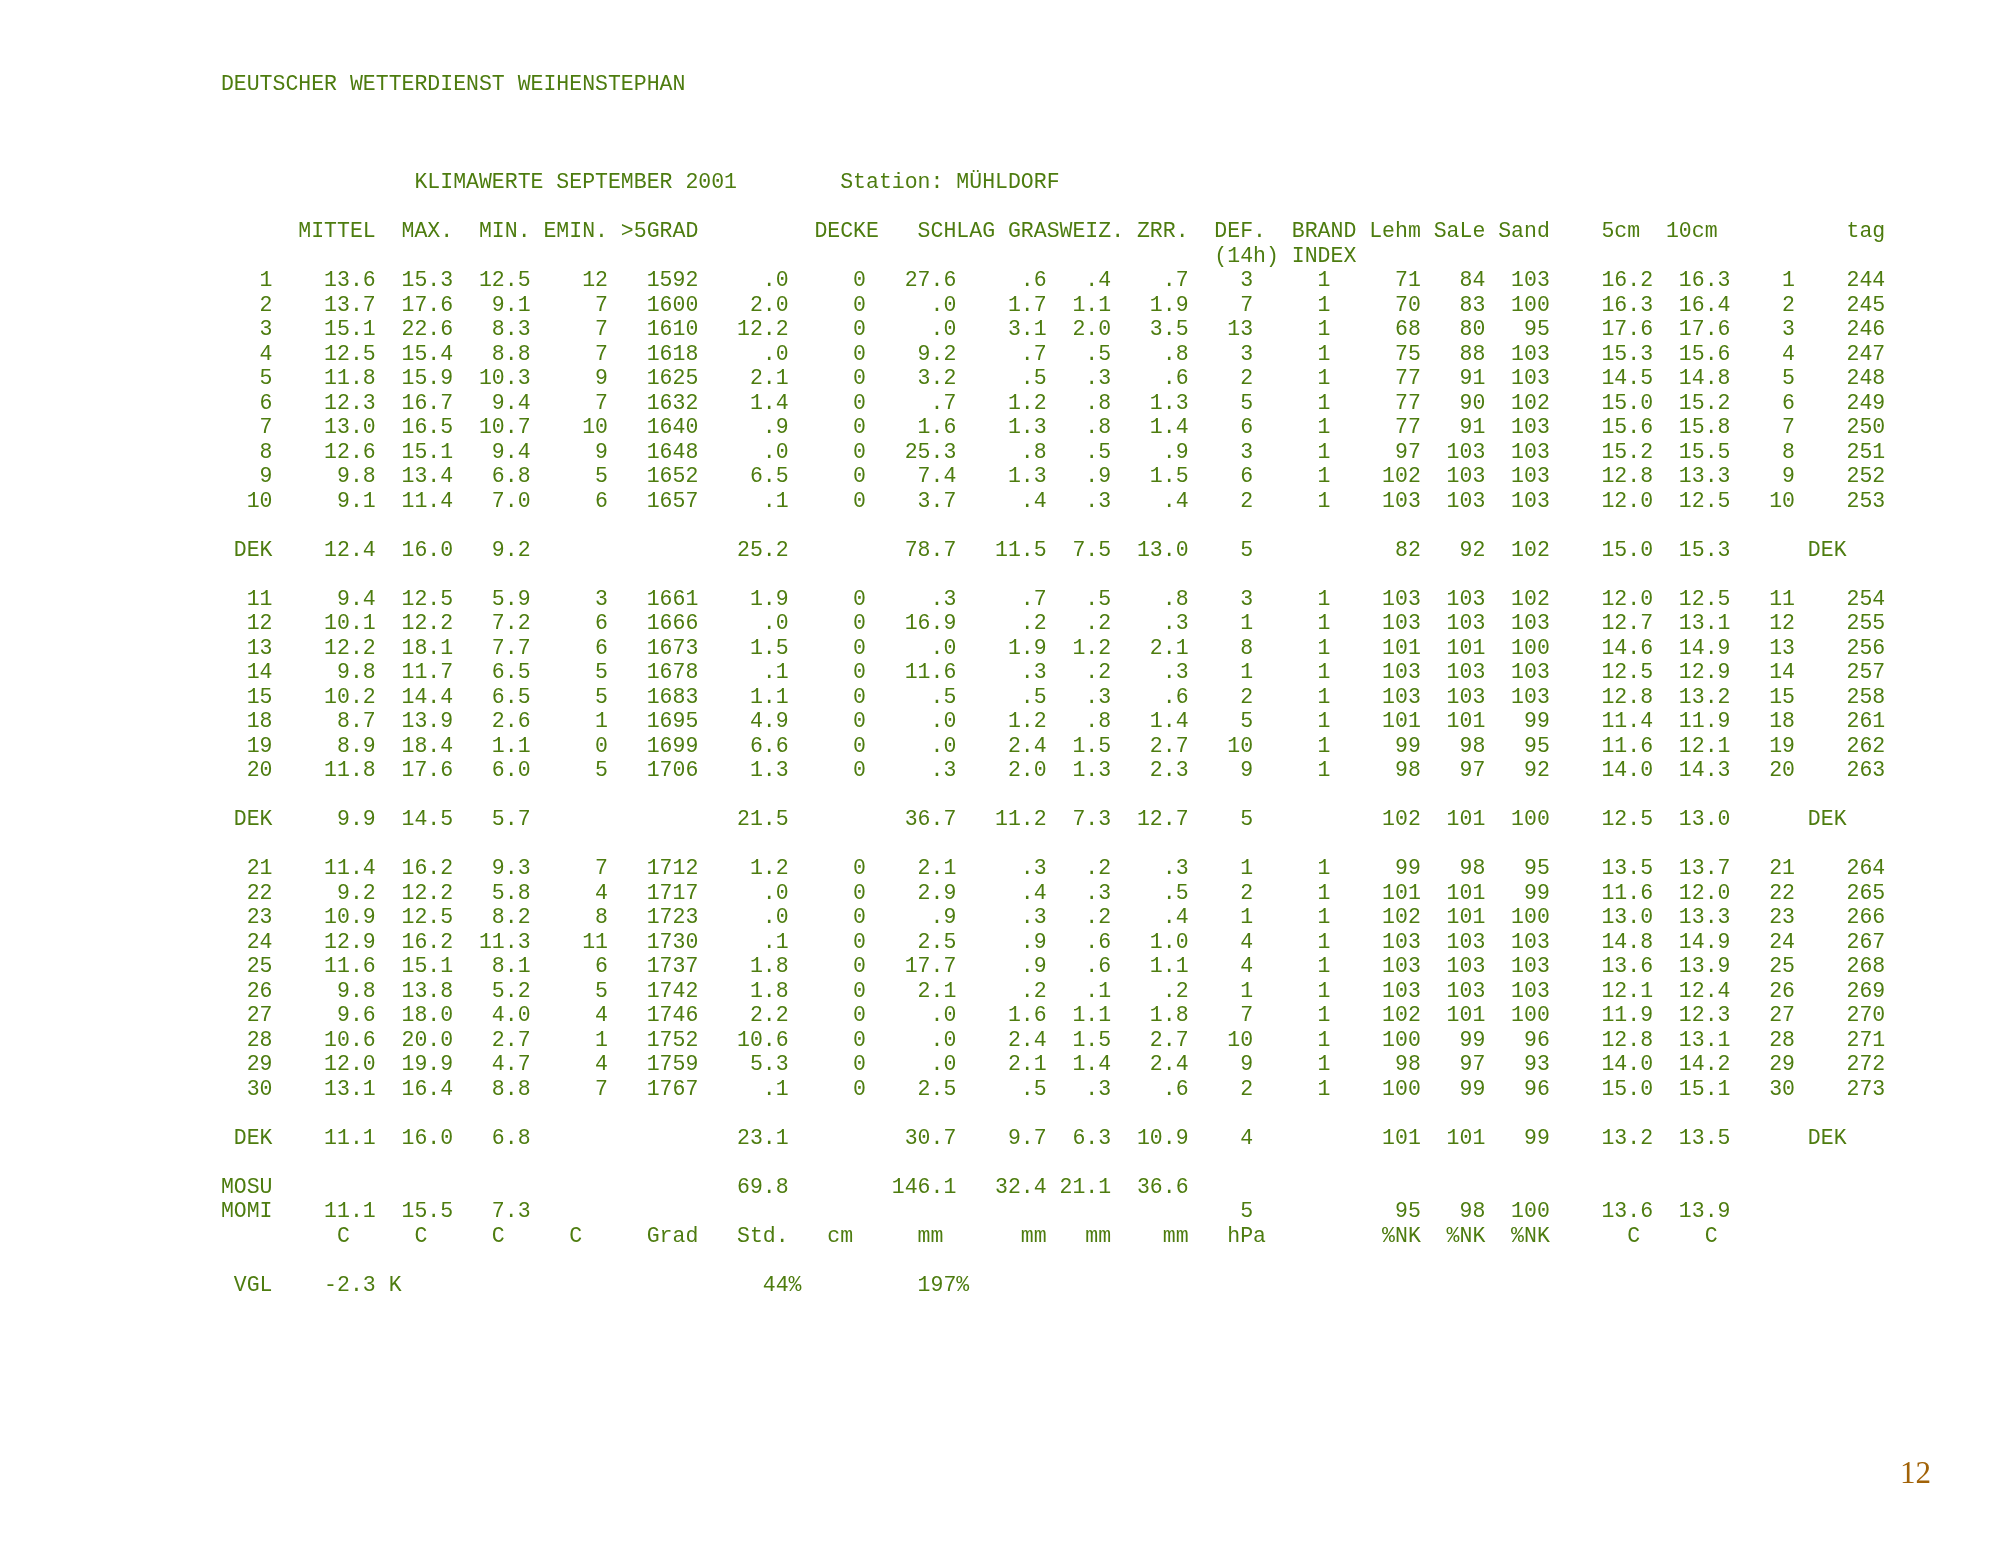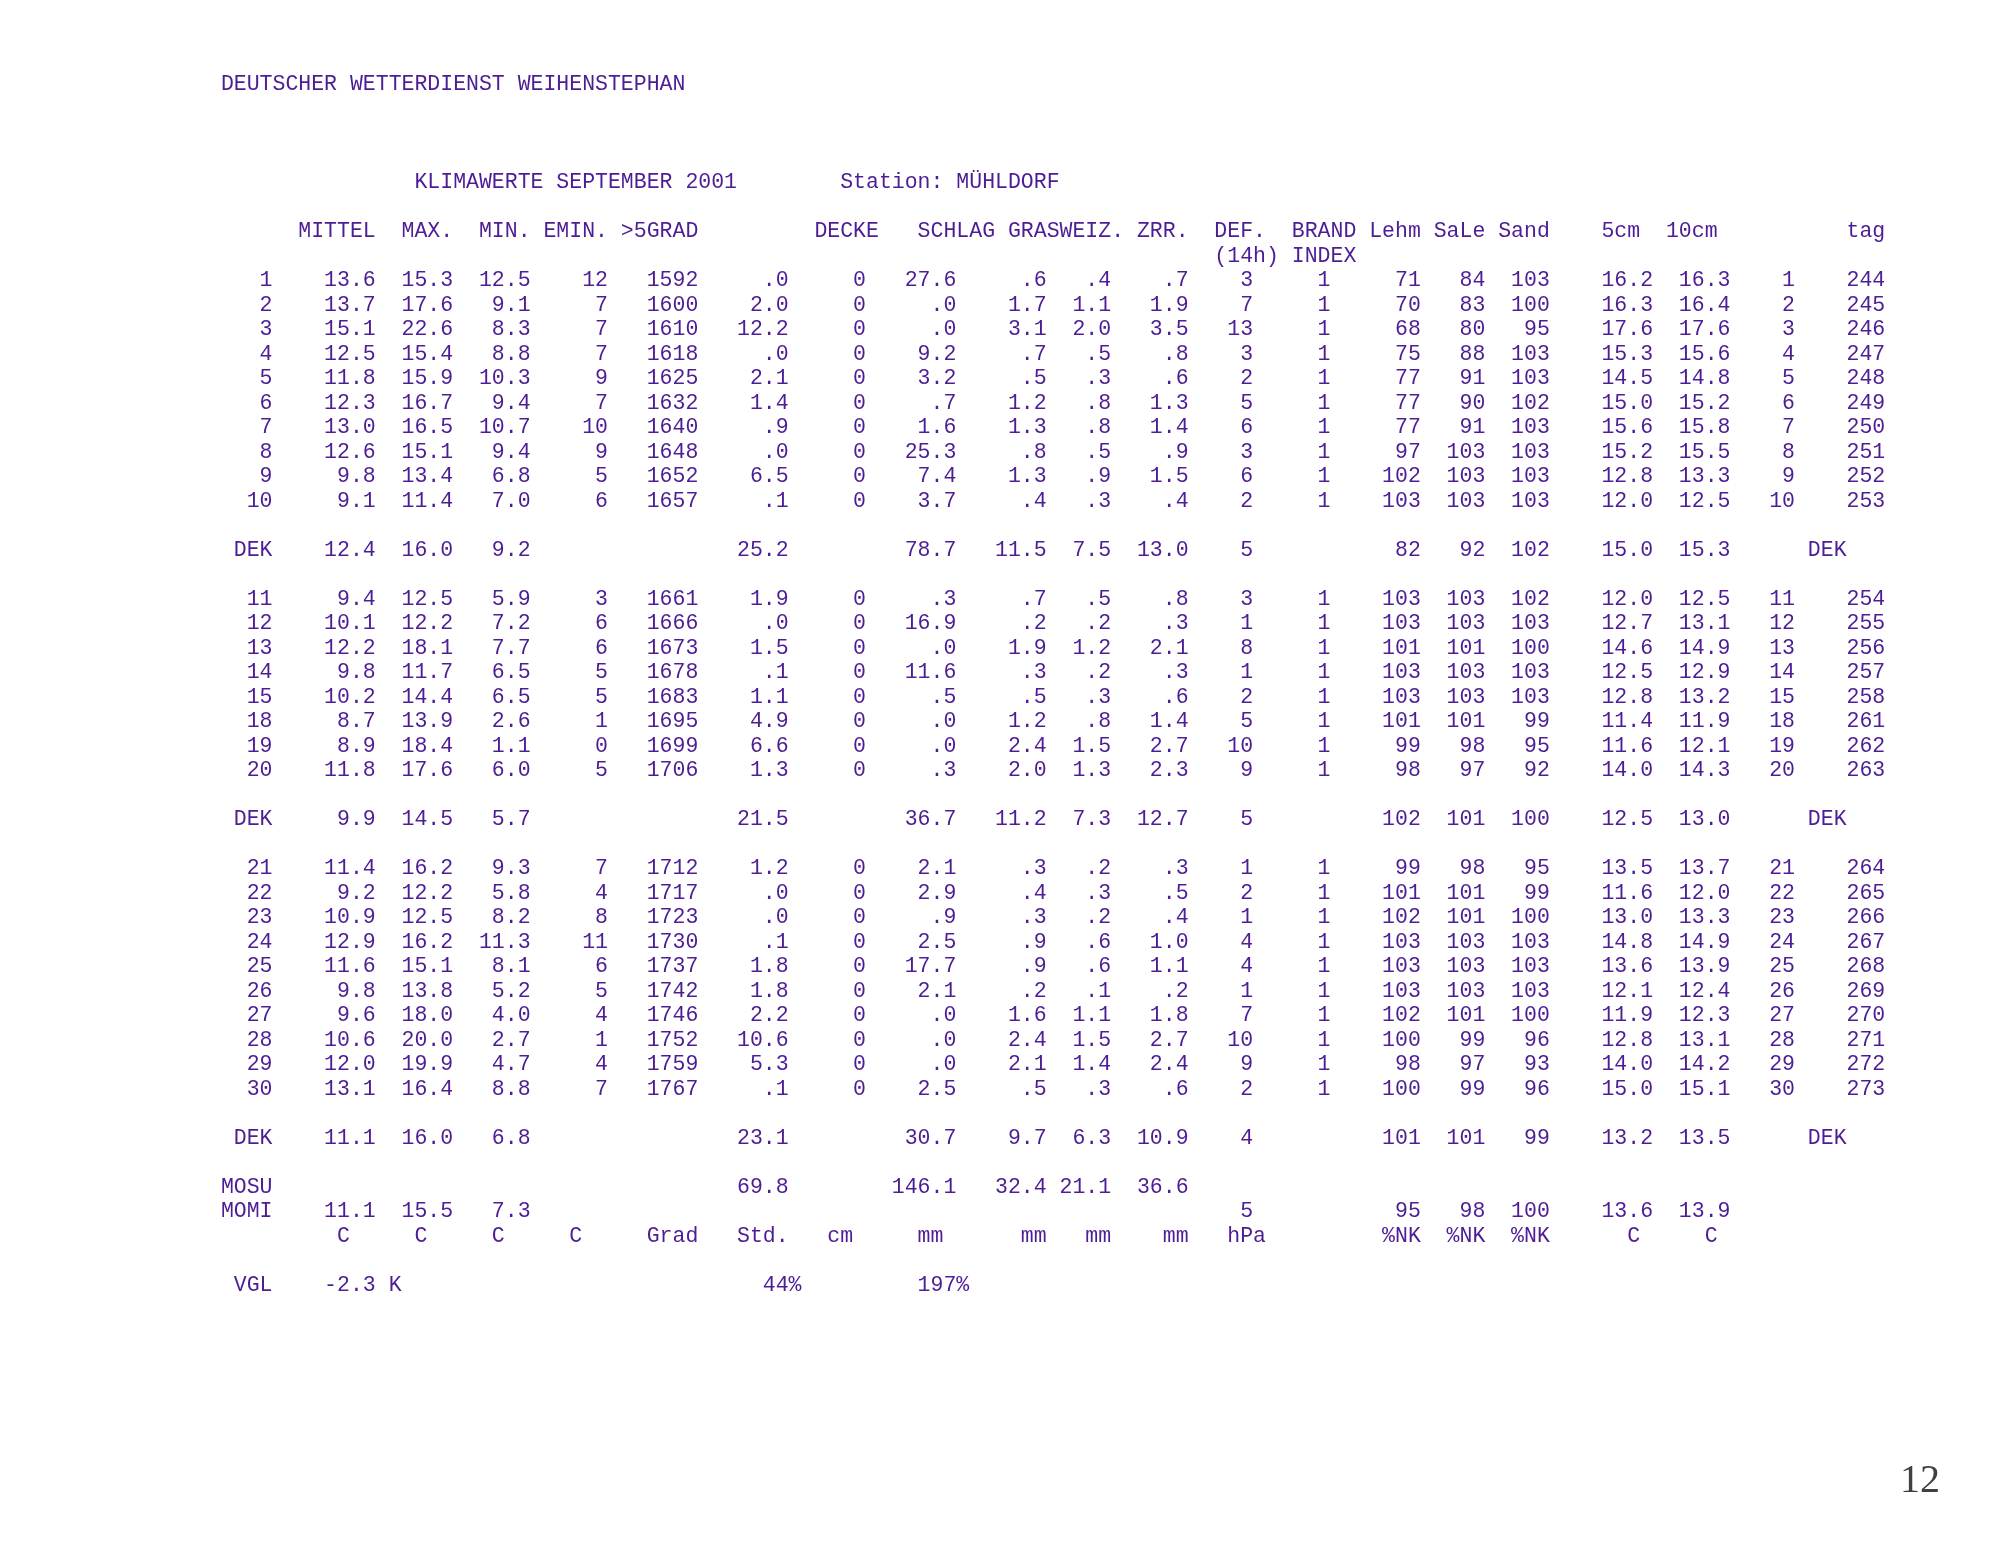--- a/index.html
+++ b/index.html
@@ -1,26 +1,26 @@
 <!DOCTYPE html>
 <html><head>
 <meta charset="utf-8">
 <style>
   html,body{margin:0;padding:0;background:#fff;}
   body{width:2000px;height:1545px;position:relative;overflow:hidden;}
   #report{
     position:absolute;left:208px;top:72px;
     font-family:"Liberation Mono",monospace;
-    font-size:21.5px;line-height:24.5px;color:#4c1d95;
+    font-size:21.5px;line-height:24.5px;color:#4d7c0f;
   }
   .line{height:24.5px;white-space:pre;}
   #page-number{
     position:absolute;left:1900px;top:1455px;
     font-family:"Liberation Serif",serif;
-    font-size:40px;color:#404040;
+    font-size:31px;color:#a16207;
   }
 </style>
 </head>
 <body>
 
 <div class="page">
   <div id="report">
       <div class="line"> DEUTSCHER WETTERDIENST WEIHENSTEPHAN</div>
       <div class="line"></div>
       <div class="line"></div>

